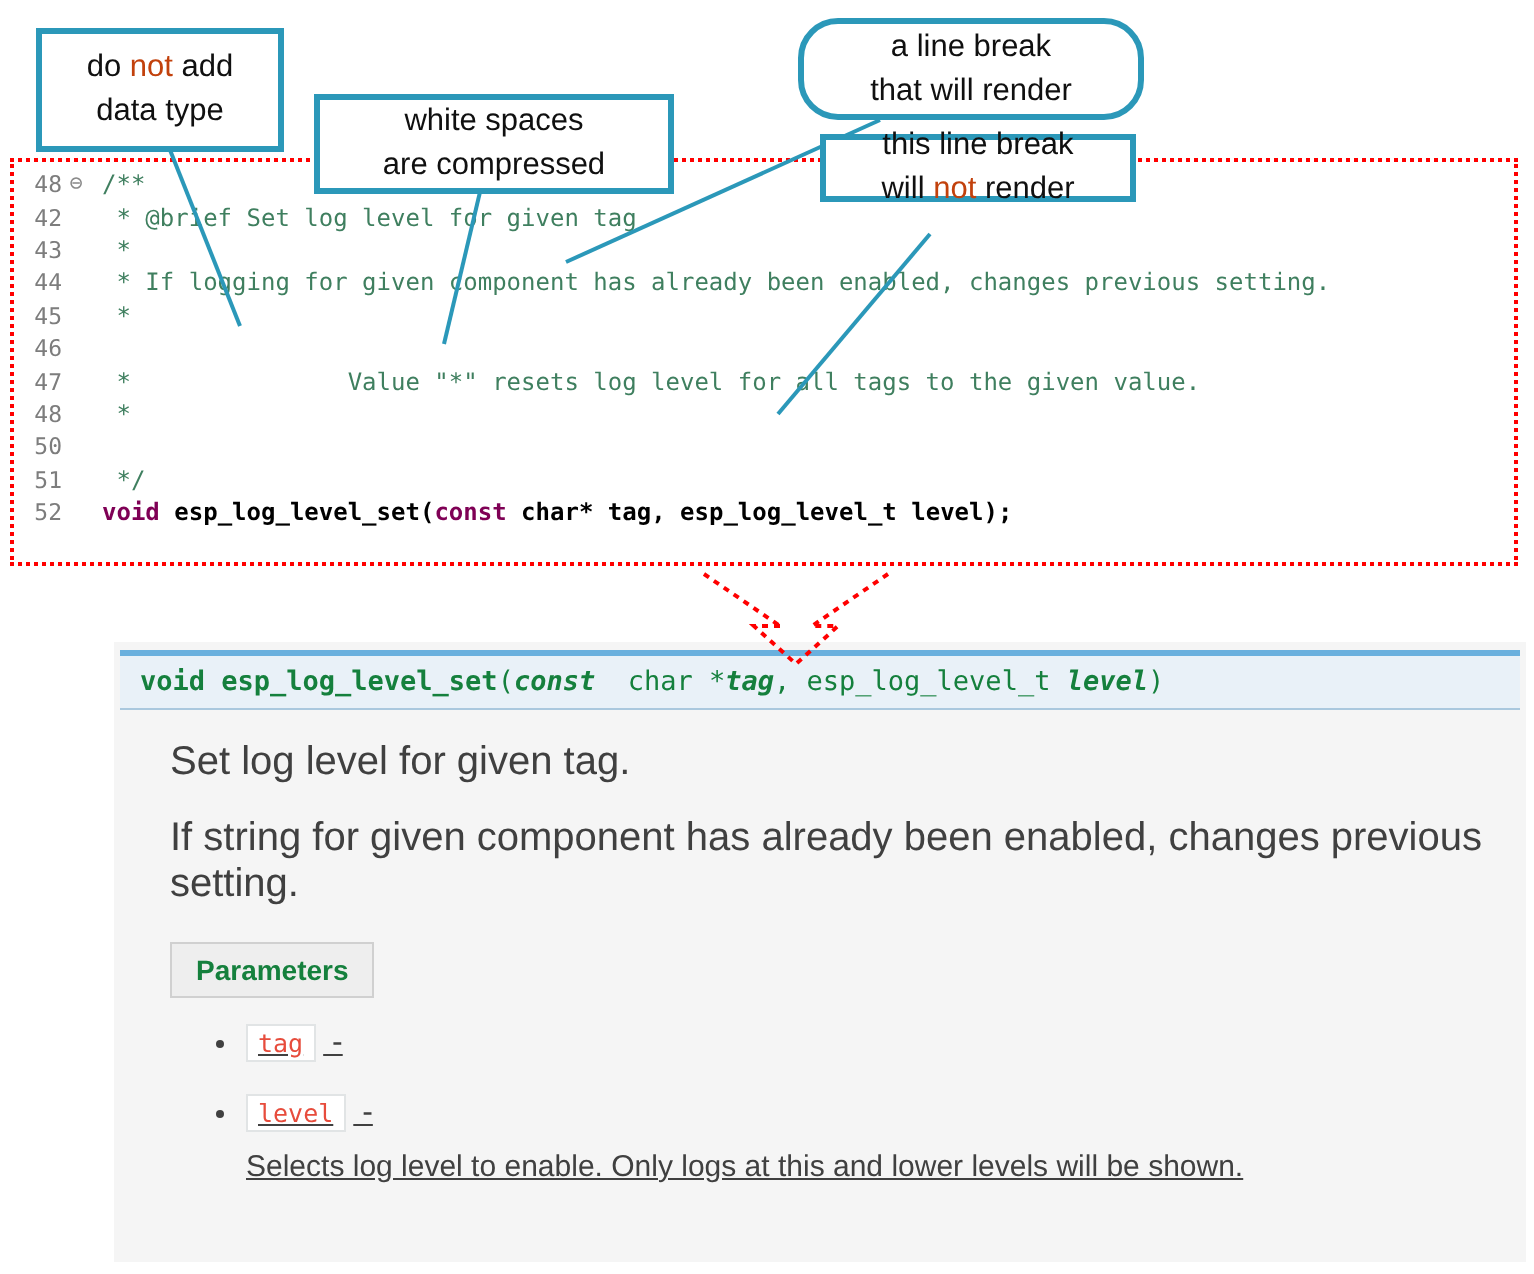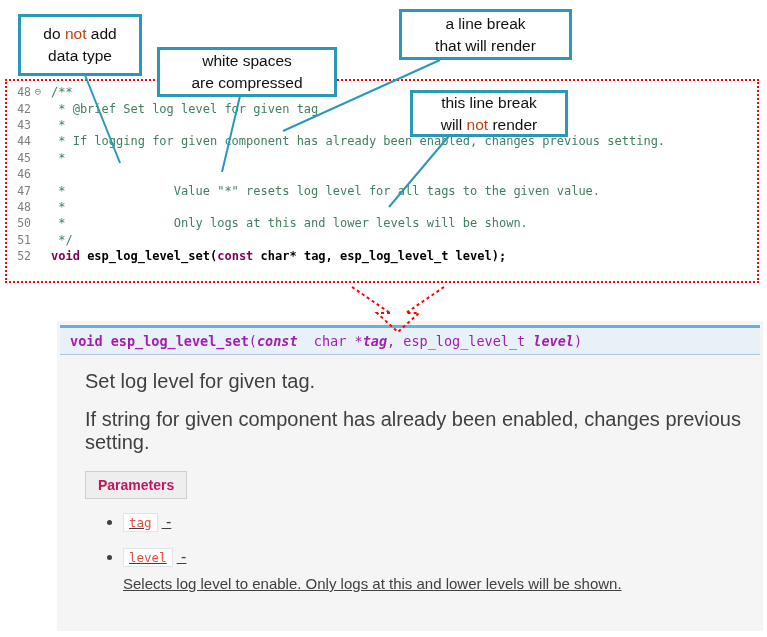--- a/index.html
+++ b/index.html
@@ -9,47 +9,47 @@
   .overlay { position:absolute; left:0; top:0; width:767px; height:637px; z-index:5; pointer-events:none; }
   .tl { stroke:#2b98b9; stroke-width:2; }
   .rd { stroke:#ff0000; stroke-width:2; fill:none; stroke-dasharray:3 3; }
 
   .callout { position:absolute; z-index:10; background:#fff; border:3px solid #2b98b9;
              text-align:center; font-size:15.5px; color:#101010; display:flex;
              flex-direction:column; justify-content:center; line-height:1.4; }
   .callout .red { color:#c2410c; }
   .co1 { left:18px;  top:14px; width:124px; height:62px; }
   .co2 { left:157px; top:47px; width:180px; height:50px; }
-  .co3 { left:399px; top:9px;  width:173px; height:51px; }
-  .co4 { left:410px; top:67px; width:158px; height:47px;margin-top:23px; }
+  .co3 { left:399px; top:9px;  width:173px; height:51px;border-radius:20px; }
+  .co4 { left:410px; top:67px; width:158px; height:34px; }
 
   .codebox { position:absolute; left:5px; top:79px; width:754px; height:204px;
              border:2px dotted #ff0000; background:#fff; z-index:1; padding-top:3px;
              font-family:"DejaVu Sans Mono",monospace; font-size:12px; }
   .row { display:flex; height:16.4px; align-items:center; }
   .gut { width:38px; display:flex; justify-content:flex-end; color:#7d7d7d; font-size:11.5px; flex:none; }
   .gut .n { width:22px; text-align:right; }
   .fold { width:14px; text-align:center; color:#8a8a8a; font-size:11px; }
   .ct { white-space:pre; color:#3f7f5f; padding-left:6px; }
   .decl { color:#000; font-weight:bold; }
   .kw { color:#7f0055; }
 
   .docpanel { position:absolute; left:57px; top:321px; width:706px; height:310px;
               background:#f5f5f5; z-index:1; color:#404040; }
   .sig { margin:4px 3px 0 3px; background:#e9f1f8; border-top:3px solid #6ab0de;
          border-bottom:1px solid #aac8de; padding:5px 10px;
-         font-family:"DejaVu Sans Mono",monospace; font-size:13.5px; color:#a21caf; white-space:pre; }
+         font-family:"DejaVu Sans Mono",monospace; font-size:13.5px; color:#15803d; white-space:pre; }
   .skw { font-weight:bold; }
   .si  { font-style:italic; }
   .sname { font-weight:bold; }
   .sp  { font-style:italic; font-weight:bold; }
   .dp { margin:15px 0 0 28px; font-size:20px; }
   .params { display:inline-block; margin:17px 0 0 28px; background:#eeeeee;
             border:1px solid #d0d0d0; padding:5px 12px; font-weight:bold;
-            font-size:14px; color:#be185d; }
+            font-size:14px; color:#15803d; }
   .plist { margin:14px 0 0 66px; list-style:disc;text-decoration:underline; }
   .plist li { margin-bottom:17px; }
   .chip { font-family:"DejaVu Sans Mono",monospace; font-size:12.5px; color:#e74c3c;
           background:#fff; border:1px solid #e1e4e5; padding:1px 5px; margin-right:4px; }
   .pdesc { margin-top:7px; font-size:15px; line-height:1.5; max-width:632px; }
 </style>
 </head>
 <body>
 
 <svg class="overlay">
@@ -136,21 +136,20 @@
         <span class="n">48</span>
         <span class="fold"></span>
       </span>
     <span class="ct"> *</span>
   </div>
   <div class="row">
     <span class="gut">
         <span class="n">50</span>
         <span class="fold"></span>
       </span>
-    <span class="ct"> *               Only logs at this and lower levels will be shown.</span>
   </div>
   <div class="row">
     <span class="gut">
         <span class="n">51</span>
         <span class="fold"></span>
       </span>
     <span class="ct"> */</span>
   </div>
   <div class="row">
     <span class="gut">

